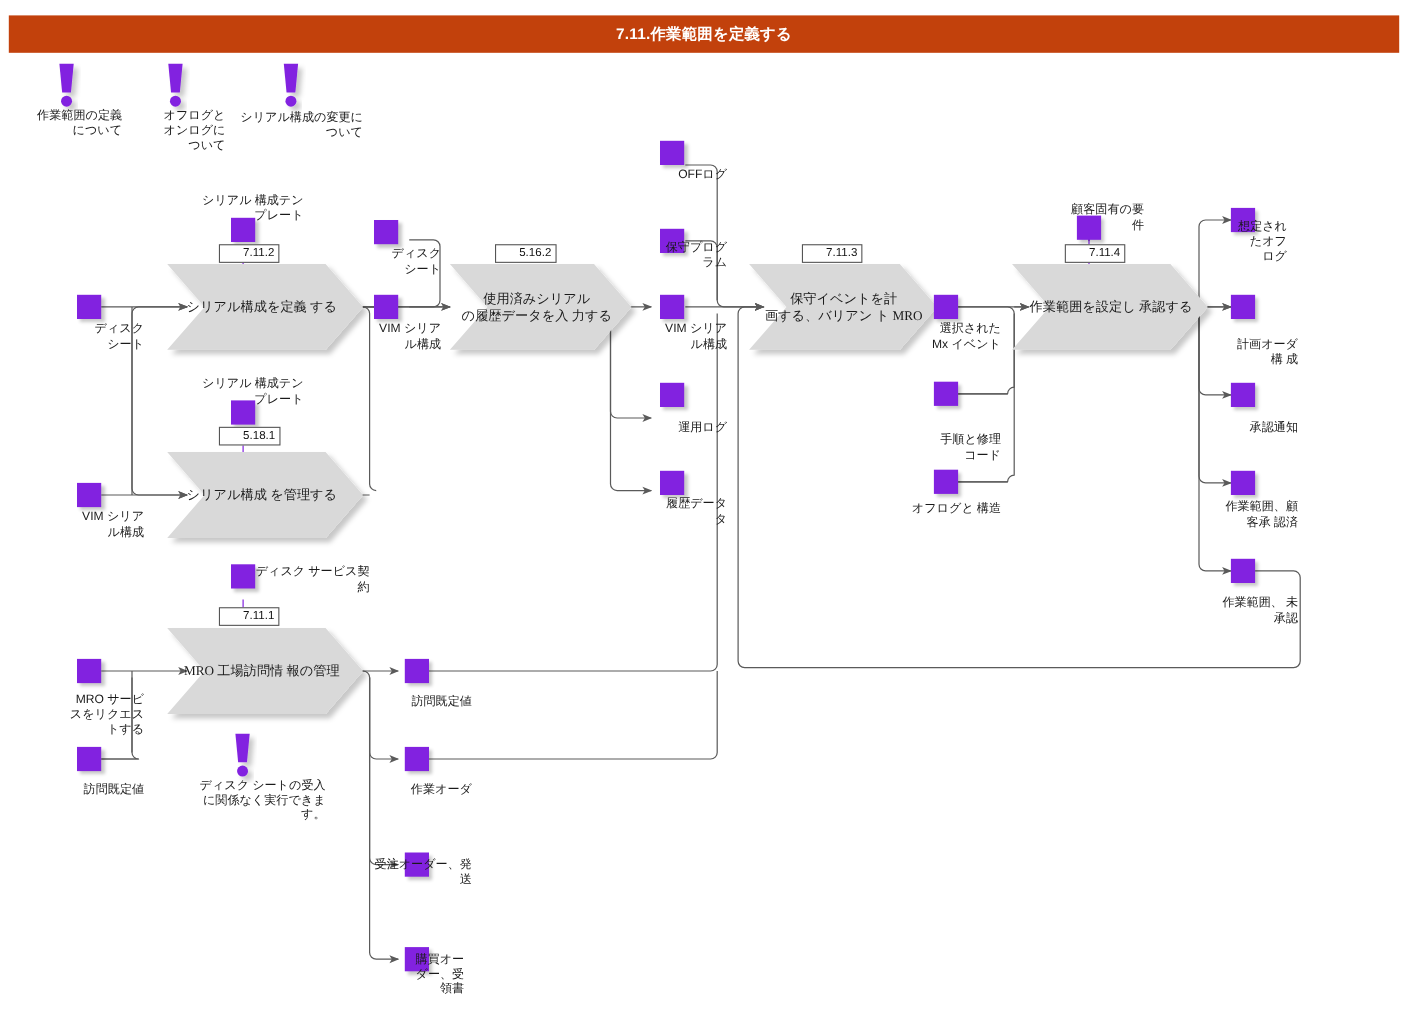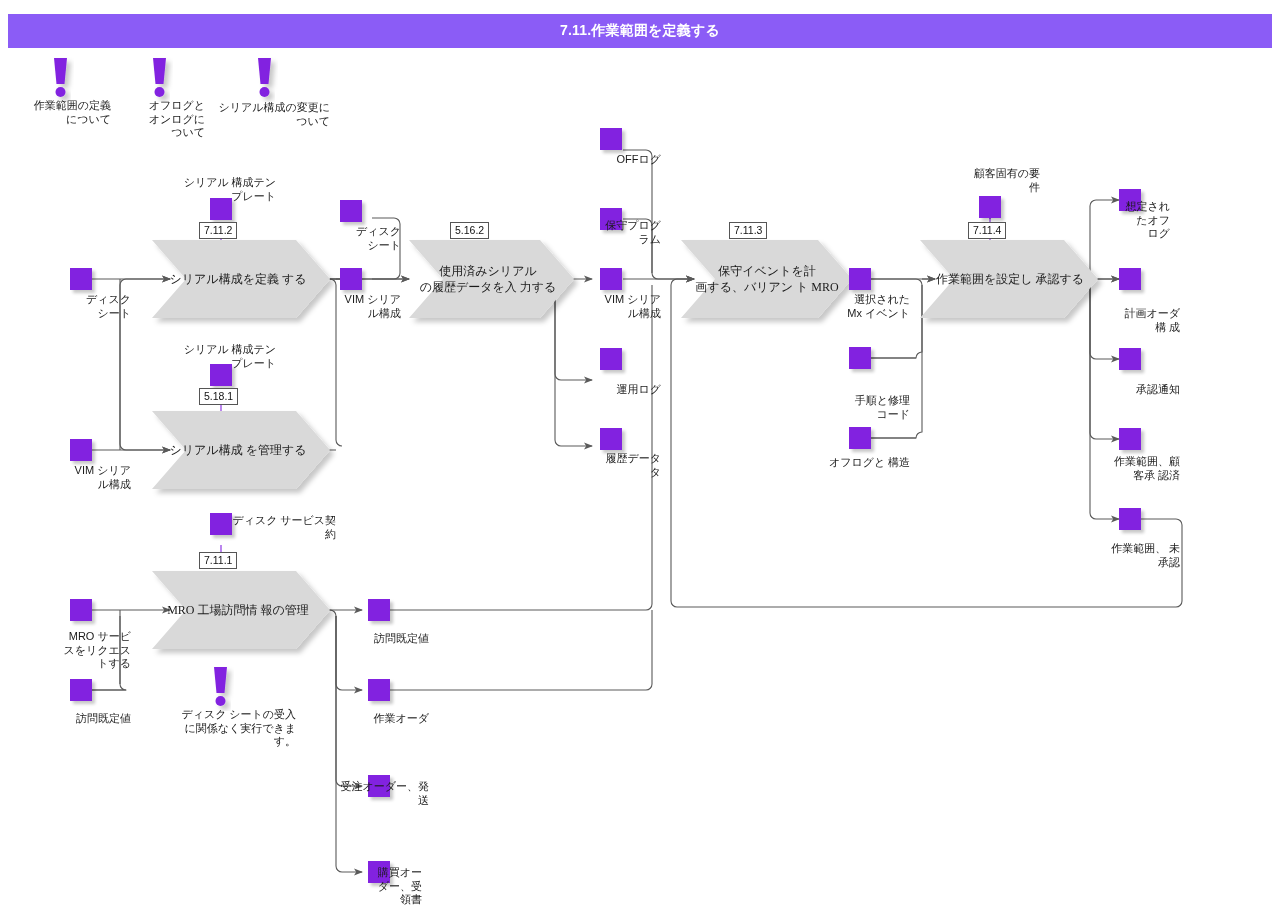--- a/index.html
+++ b/index.html
@@ -2,21 +2,21 @@
 <html><head>
 <meta charset="utf-8">
 <style>
   html,body{margin:0;padding:0;background:#ffffff;}
   body{
     width:1280px;height:917px;position:relative;overflow:hidden;
     font-family:"Liberation Serif","DejaVu Serif",serif;
   }
   #title-bar{
     position:absolute;left:8px;top:14px;width:1264px;height:34px;
-    background:#8b5cf6;color:#ffffff;
+    background:#c2410c;color:#ffffff;
     display:flex;align-items:center;justify-content:center;
     font-family:"Liberation Sans","DejaVu Sans",sans-serif;
     font-weight:bold;font-size:14px;letter-spacing:.2px;
   }
   #canvas{position:absolute;left:0;top:0;width:1280px;height:917px;}
   .lbl{
     position:absolute;text-align:right;color:#1a1a1a;
     font-size:11px;line-height:13.5px;
     font-family:"Liberation Serif","DejaVu Serif",serif;
     white-space:pre-line;pointer-events:none;
@@ -27,21 +27,21 @@
     box-shadow:3px 3px 3px rgba(0,0,0,.22);
   }
   .proc-label{
     position:absolute;text-align:center;color:#1a1a1a;
     font-size:12px;line-height:16px;white-space:pre-line;
     font-family:"Liberation Serif","DejaVu Serif",serif;
   }
   .ref-tag{
     position:absolute;background:#ffffff;border:1px solid #555;
     font-family:"Liberation Sans","DejaVu Sans",sans-serif;
-    font-size:10.5px;color:#111;padding:1px 4px 2px 4px;
+    font-size:10.5px;color:#111;padding:1px 4px 2px 21px;
     line-height:12px;text-align:center;white-space:nowrap;
   }
 </style>
 </head>
 <body>
 
 <div id="title-bar">
   <span>7.11.作業範囲を定義する</span>
 </div>
 
@@ -198,21 +198,21 @@
 <div class="lbl sans" style="left:561px;top:293px;width:100px">VIM シリア
 ル構成</div>
 <div class="lbl" style="left:561px;top:383px;width:100px">運用ログ</div>
 <div class="lbl" style="left:561px;top:452px;width:100px">履歴データ
 タ</div>
 <div class="lbl sans" style="left:810px;top:293px;width:100px">選択された
 Mx イベント</div>
 <div class="lbl" style="left:810px;top:394px;width:100px">手順と修理
 コード</div>
 <div class="lbl" style="left:810px;top:456px;width:100px">オフログと 構造</div>
-<div class="lbl" style="left:940px;top:167px;width:100px">顧客固有の要
+<div class="lbl" style="left:940px;top:185px;width:100px">顧客固有の要
 件</div>
 <div class="lbl" style="left:1090px;top:200px;width:80px">想定され
 たオフ
 ログ</div>
 <div class="lbl" style="left:1080px;top:307px;width:100px">計画オーダ
 構 成</div>
 <div class="lbl" style="left:1080px;top:383px;width:100px">承認通知</div>
 <div class="lbl" style="left:1080px;top:455px;width:100px">作業範囲、顧
 客承 認済</div>
 <div class="lbl" style="left:1080px;top:542px;width:100px">作業範囲、 未

